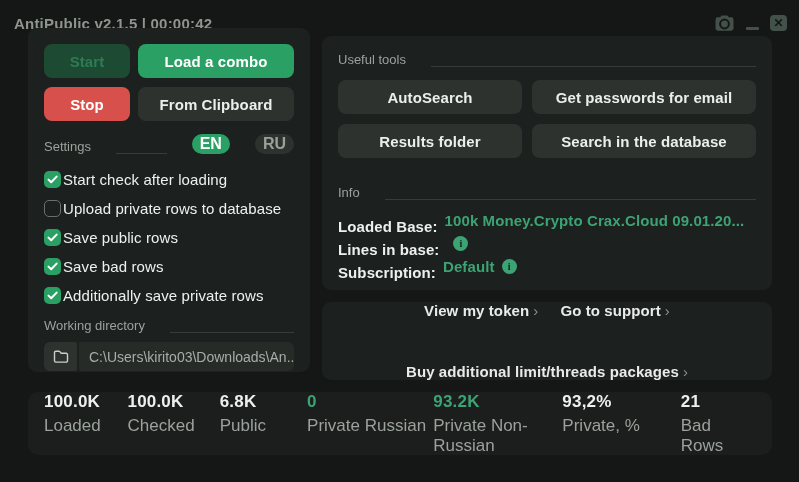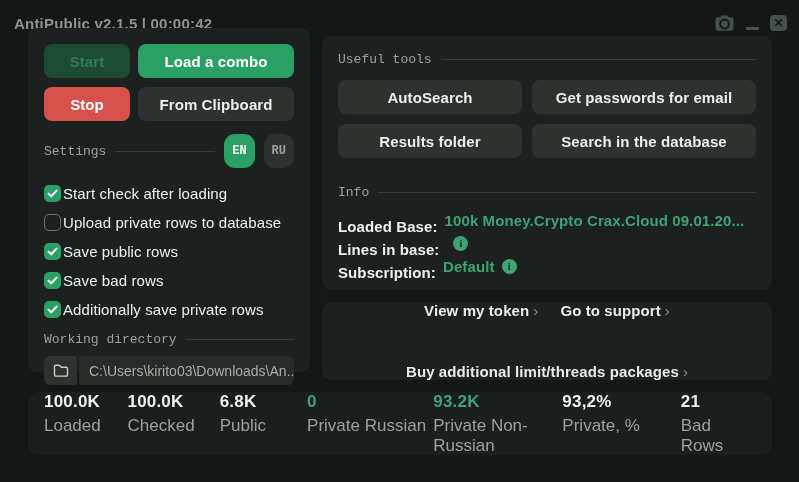--- a/index.html
+++ b/index.html
@@ -51,26 +51,26 @@
   .btn{
     height:34px;border:none;border-radius:8px;background:var(--btn);
     color:var(--btn-text);font-family:"Liberation Sans",sans-serif;
     font-size:15px;font-weight:700;cursor:pointer;display:flex;
     align-items:center;justify-content:center;letter-spacing:.1px;
   }
   .btn-start{background:var(--start-bg);color:var(--start-text);}
   .btn-green{background:var(--green);color:#fff;}
   .btn-red{background:var(--red);color:#fff;}
   
-  .sec-head{display:flex;align-items:center;gap:9px;font-family:Liberation Mono, monospace;}
+  .sec-head{display:flex;align-items:flex-end;gap:25px;}
   .sec-label{font-size:13px;color:var(--muted);white-space:nowrap;}
   .sec-line{flex:1;height:1px;background:var(--divider);}
   .settings-head{margin-top:13px;}
-  .lang-badge{height:34px;padding:0 8px;border-radius:11px;display:flex;align-items:center;
-    font-size:12px;font-weight:700;cursor:pointer;}
+  .lang-badge{height:20px;padding:0 8px;border-radius:11px;display:flex;align-items:center;
+    font-size:16px;font-weight:700;cursor:pointer;}
   .lang-en{background:var(--green);color:#fff;}
   .lang-ru{background:var(--btn);color:var(--muted);}
   
   .cb-list{margin-top:11px;}
   .cb-row{display:flex;align-items:center;gap:2px;height:29px;cursor:pointer;}
   .cb{width:17px;height:17px;border-radius:5px;flex:none;display:flex;
     align-items:center;justify-content:center;}
   .cb.checked{background:var(--green);}
   .cb.unchecked{background:transparent;border:1.5px solid #6a716d;}
   .cb-label{font-size:15px;color:var(--white);letter-spacing:.1px;}

